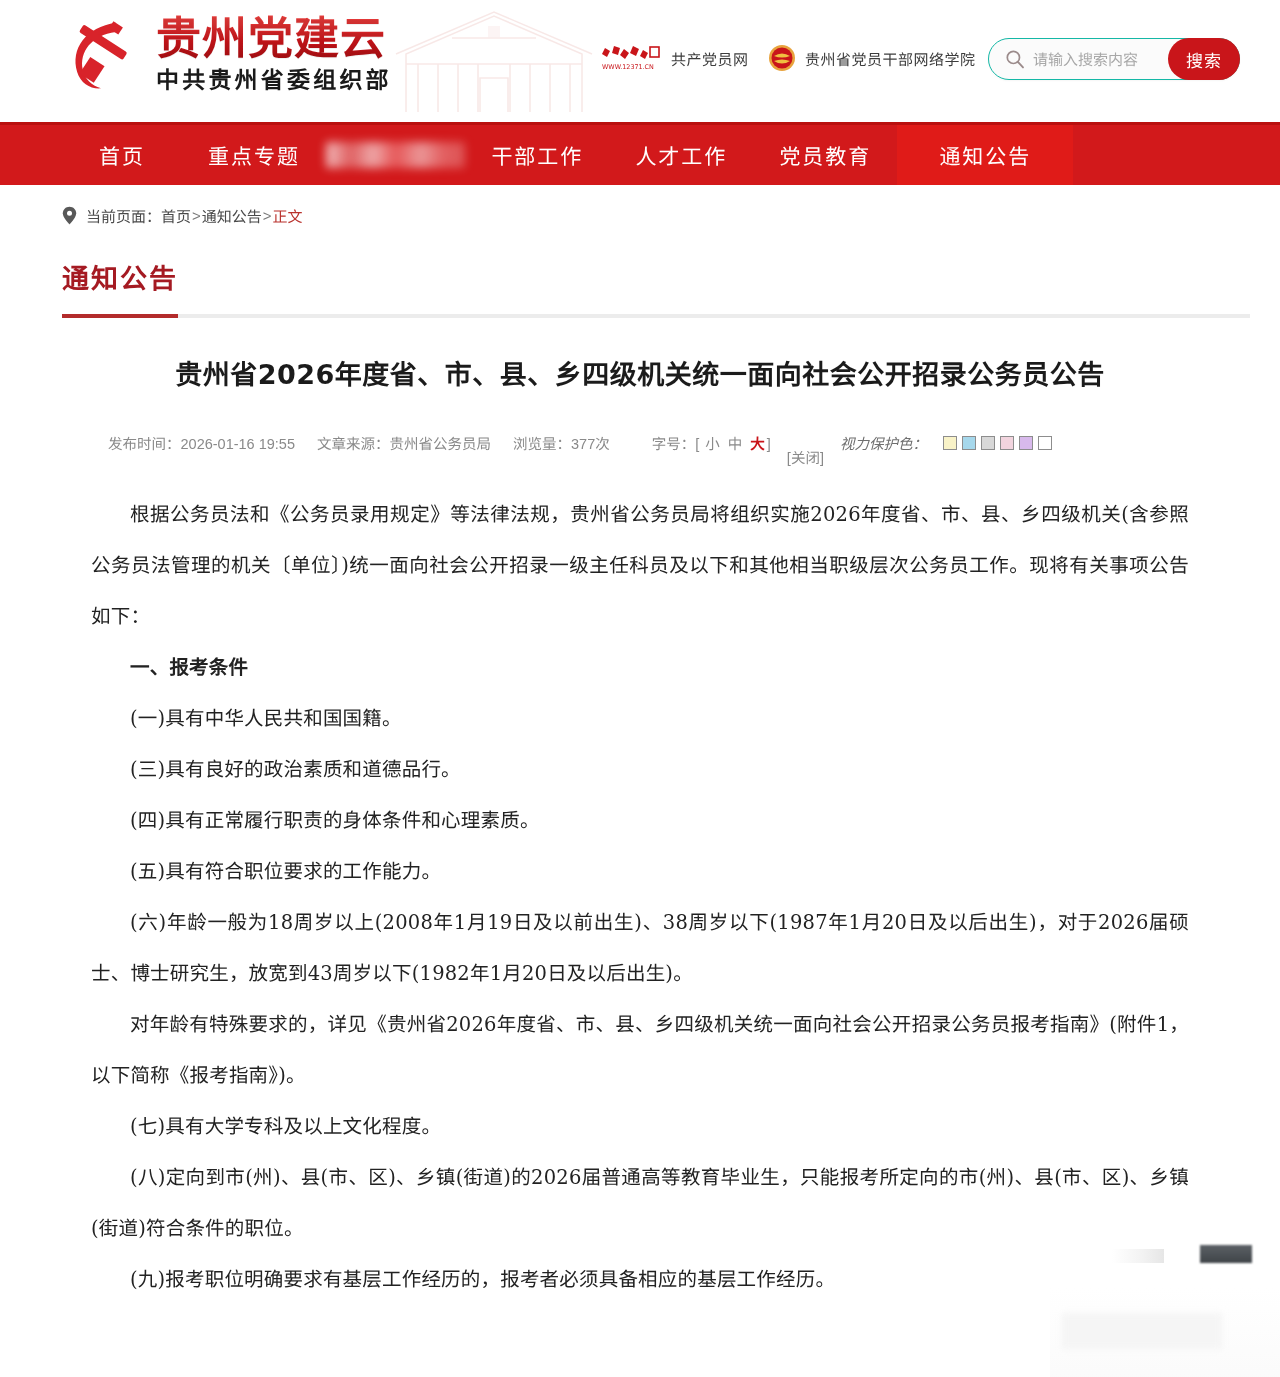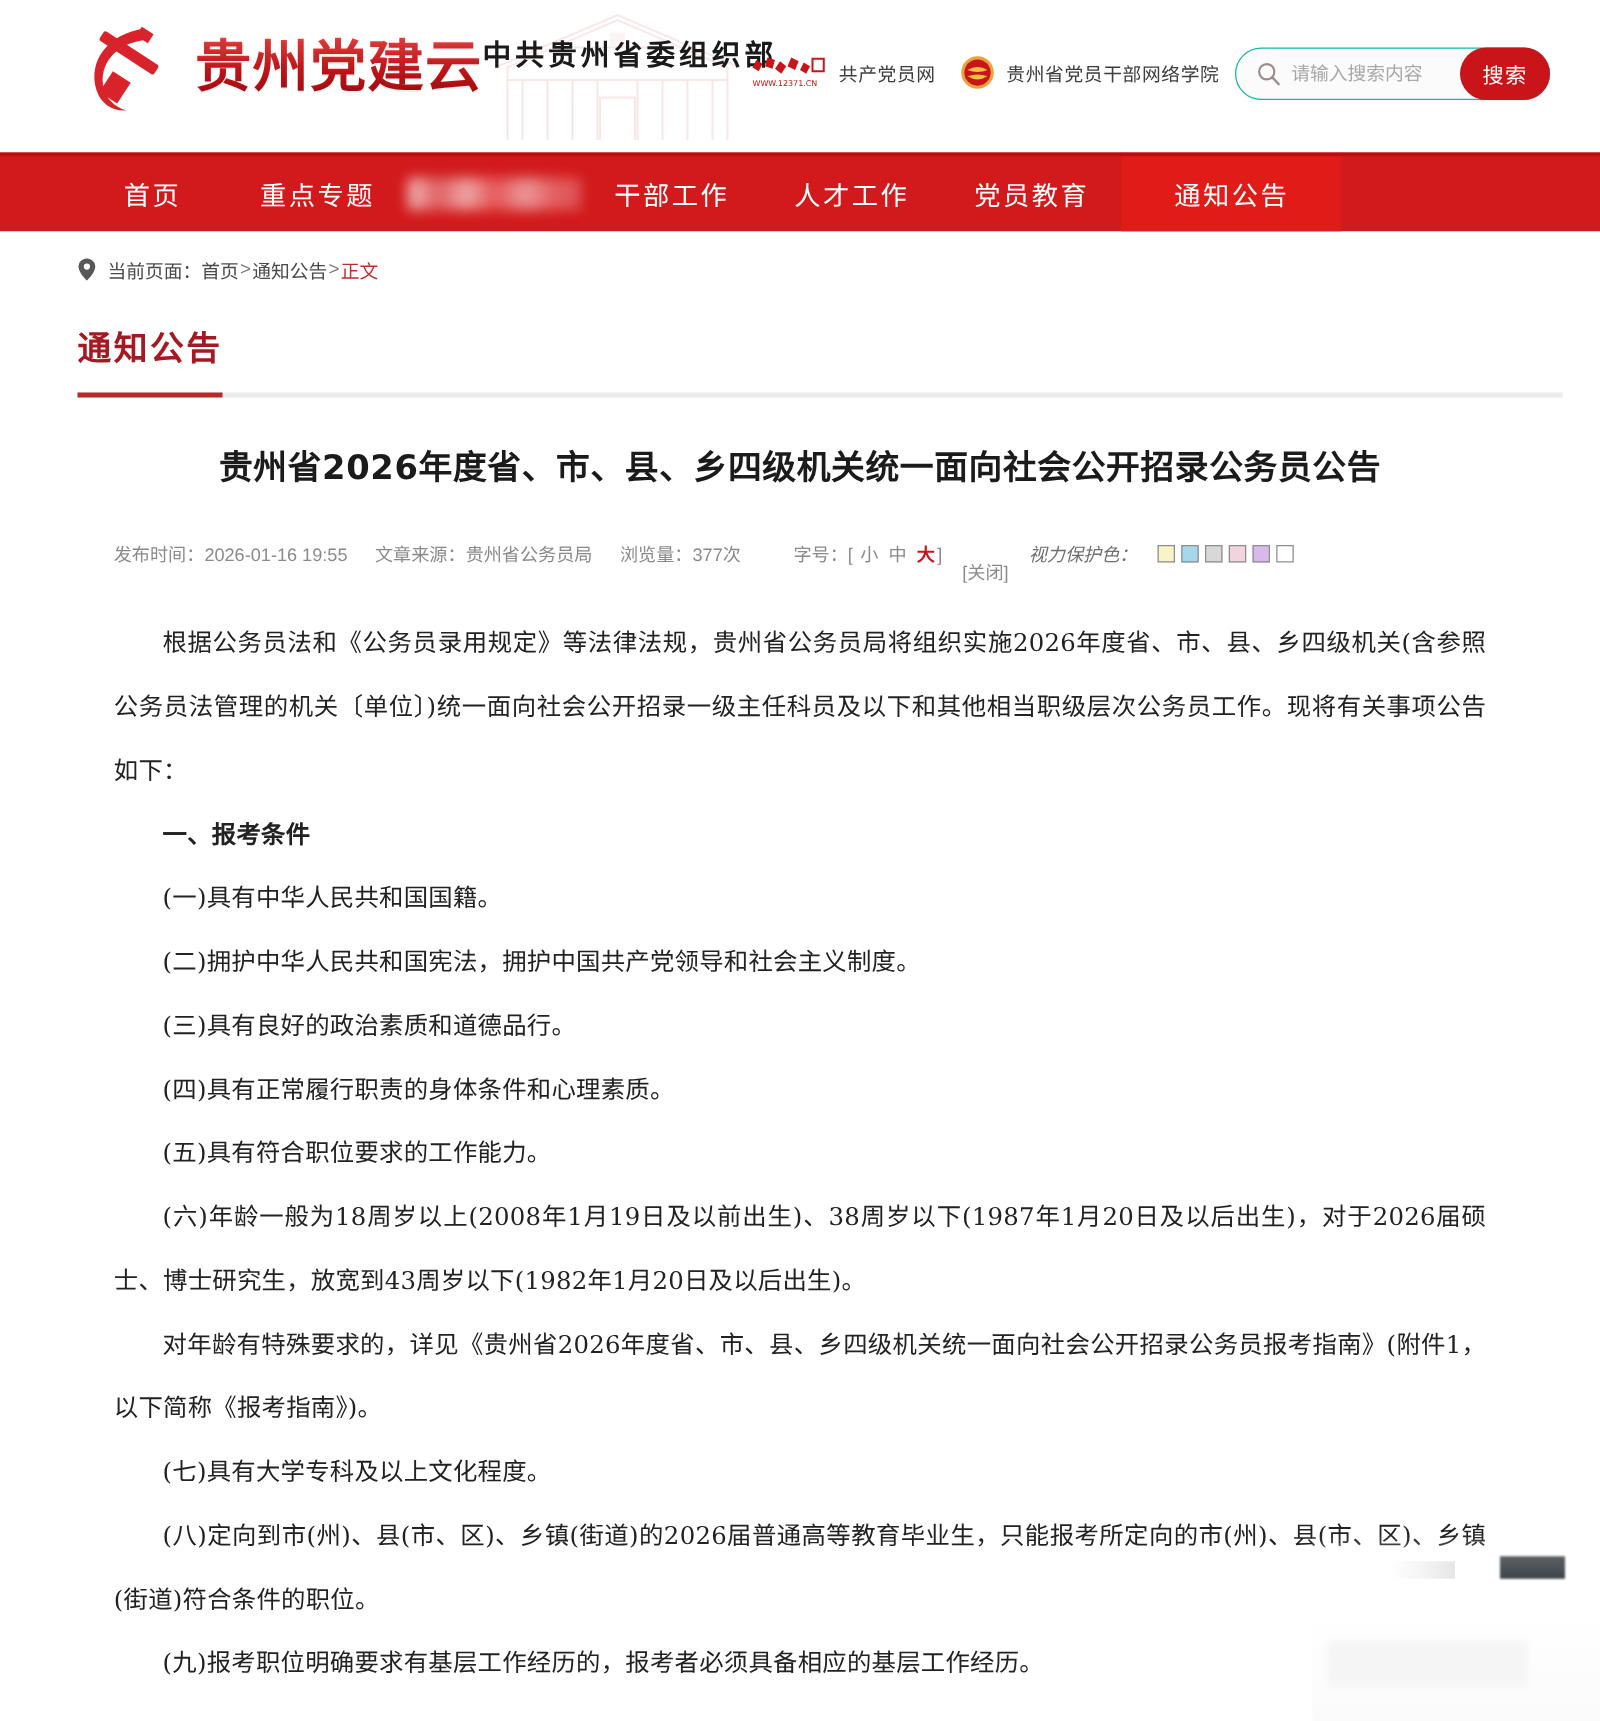--- a/index.html
+++ b/index.html
@@ -37,21 +37,21 @@
 
   .logo-block {
     position: absolute;
     left: 62px;
     top: 12px;
     display: flex;
     align-items: center;
     gap: 10px;
   }
   .logo-emblem { width: 84px; height: 84px; }
-  .logo-text { display: flex; flex-direction: row; justify-content: center; }
+  .logo-text { display: flex; flex-direction: column; justify-content: center; }
   .logo-main {
     font-family: "DejaVu Serif", "Liberation Serif", serif;
     font-weight: bold;
     font-size: 45px;
     line-height: 50px;
     letter-spacing: 1px;
     color: #c9151a;
     background: linear-gradient(180deg, #e8413f 0%, #c9151a 55%, #a10d12 100%);
     -webkit-background-clip: text;
     background-clip: text;
@@ -227,21 +227,21 @@
   }
 
   .art-meta {
     display: flex;
     align-items: center;
     margin-top: 24px;
     font-size: 14.5px;
     color: #8a8a8a;
     white-space: nowrap;
   }
-  .meta-left { display: flex; gap: 22px; }
+  .meta-left { display: flex; gap: 22px; margin-left: 17px; }
   .meta-right { display: flex; align-items: center; gap: 16px; margin-left: 42px; }
   .fontsize-group { color: #8a8a8a; }
   .fs-opt { cursor: pointer; color: #8a8a8a; padding: 0 2px; }
   .fs-opt.active { color: #c9151a; font-weight: bold; }
   .meta-close { cursor: pointer; color: #8a8a8a; margin-top: 28px; }
   .eye-label { font-style: italic; color: #6f6f6f; }
   .swatches { display: flex; gap: 5px; }
   .swatch {
     width: 14px; height: 14px;
     border: 1px solid #8d8d8d;
@@ -421,21 +421,20 @@
             <i class="swatch" style="background:#d8b9ec"></i>
             <i class="swatch" style="background:#ffffff"></i>
           </span>
         </div>
       </div>
 
       <div class="body-text">
         <p class="para indent">根据公务员法和《公务员录用规定》等法律法规，贵州省公务员局将组织实施2026年度省、市、县、乡四级机关(含参照公务员法管理的机关〔单位〕)统一面向社会公开招录一级主任科员及以下和其他相当职级层次公务员工作。现将有关事项公告如下：</p>
         <p class="para heading">一、报考条件</p>
         <p class="para indent">(一)具有中华人民共和国国籍。</p>
-        <p class="para indent">(二)拥护中华人民共和国宪法，拥护中国共产党领导和社会主义制度。</p>
         <p class="para indent">(三)具有良好的政治素质和道德品行。</p>
         <p class="para indent">(四)具有正常履行职责的身体条件和心理素质。</p>
         <p class="para indent">(五)具有符合职位要求的工作能力。</p>
         <p class="para indent">(六)年龄一般为18周岁以上(2008年1月19日及以前出生)、38周岁以下(1987年1月20日及以后出生)，对于2026届硕士、博士研究生，放宽到43周岁以下(1982年1月20日及以后出生)。</p>
         <p class="para indent">对年龄有特殊要求的，详见《贵州省2026年度省、市、县、乡四级机关统一面向社会公开招录公务员报考指南》(附件1，以下简称《报考指南》)。</p>
         <p class="para indent">(七)具有大学专科及以上文化程度。</p>
         <p class="para indent">(八)定向到市(州)、县(市、区)、乡镇(街道)的2026届普通高等教育毕业生，只能报考所定向的市(州)、县(市、区)、乡镇(街道)符合条件的职位。</p>
         <p class="para indent">(九)报考职位明确要求有基层工作经历的，报考者必须具备相应的基层工作经历。</p>
 
       </div>

